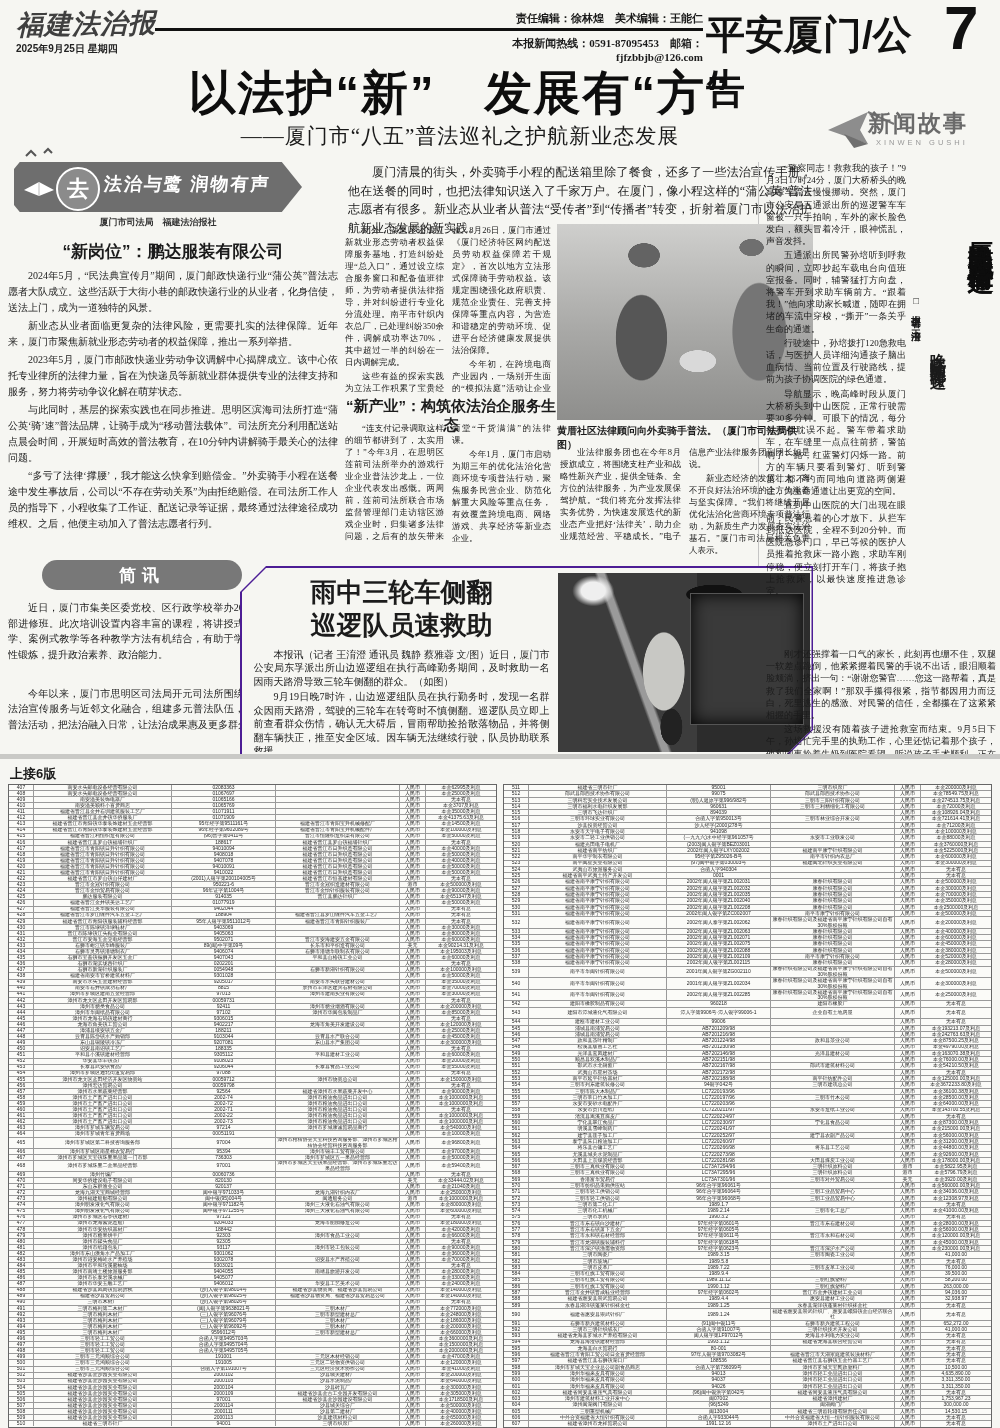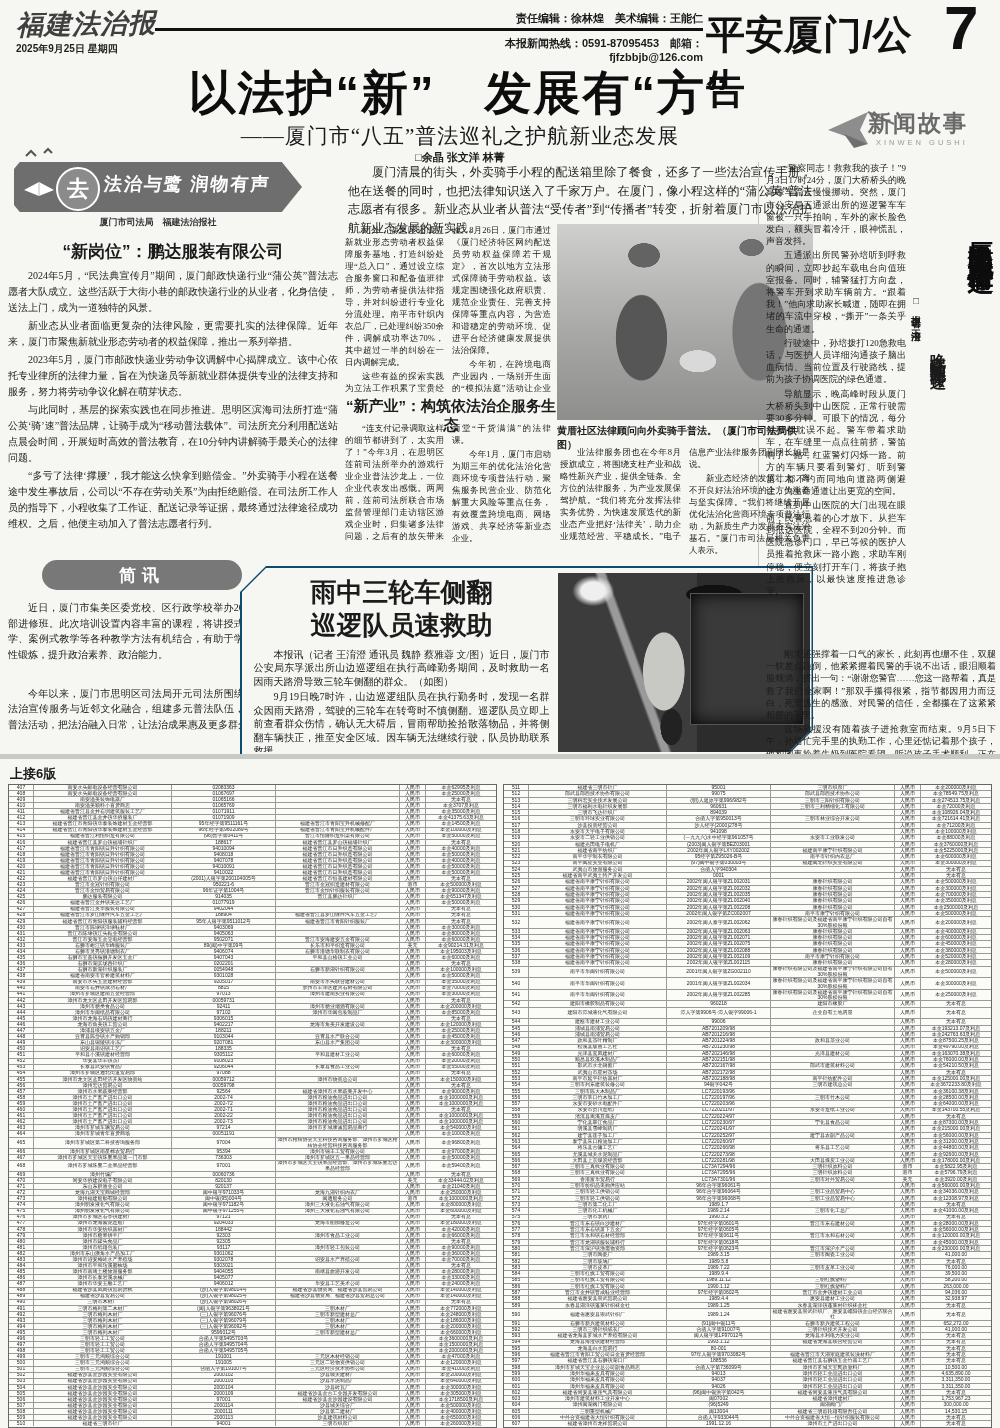--- a/index.html
+++ b/index.html
@@ -7,21 +7,21 @@
         font-family:"Liberation Serif",serif;color:#1b1b1b;margin:0 auto;}
   .abs{position:absolute;}
   .just{text-align:justify;}
   p{margin:0 0 2px 0;text-indent:2em;}
   
   .masthead{left:16px;top:6px;width:150px;font-family:"DejaVu Serif",serif;font-weight:900;font-style:italic;
             font-size:27px;color:#3f3f3f;letter-spacing:1px;transform:rotate(-1deg);}
   .date{left:16px;top:42px;font-size:10px;font-weight:bold;color:#222;font-family:"Liberation Sans",sans-serif;text-align:right;}
   .hrule{left:155px;top:28px;width:548px;height:3px;background:#111;}
   .editors{left:470px;top:11px;width:233px;font-size:11px;font-weight:bold;text-align:right;font-family:"Liberation Sans",sans-serif;}
-  .hotline{left:440px;top:36px;width:263px;font-size:11px;font-weight:bold;text-align:right;font-family:Liberation Sans, sans-serif;}
+  .hotline{left:440px;top:36px;width:263px;font-size:11px;font-weight:bold;text-align:right;font-family:Liberation Serif, serif;}
   .section-title{left:706px;top:8px;width:240px;font-size:39px;font-weight:900;font-family:"Liberation Sans",sans-serif;
                  letter-spacing:0px;color:#111;}
   .pagenum{left:944px;top:-8px;width:56px;font-size:62px;font-weight:900;font-family:"Liberation Sans",sans-serif;color:#111;}
   
   .h1{left:120px;top:62px;width:680px;text-align:center;font-size:47px;font-weight:900;
       font-family:"Liberation Sans",sans-serif;letter-spacing:2px;color:#0d0d0d;}
   .h1sub{left:120px;top:122px;width:680px;text-align:center;font-size:21px;color:#1a1a1a;letter-spacing:1px;}
   .h1by{left:120px;top:150px;width:680px;text-align:center;font-size:11px;font-weight:bold;font-family:"Liberation Sans",sans-serif;}
   
   .banner{left:14px;top:162px;width:288px;height:50px;background:#6e6e6e;
@@ -58,21 +58,21 @@
   .photo1{left:557px;top:224px;width:256px;height:196px;
     background:
       radial-gradient(ellipse 26px 20px at 34% 16%, #636363 0 60%, transparent 62%),
       radial-gradient(ellipse 42px 70px at 33% 58%, #565656 0 60%, transparent 62%),
       radial-gradient(ellipse 20px 14px at 76% 12%, #6f6f6f 0 60%, transparent 62%),
       radial-gradient(ellipse 44px 80px at 79% 55%, #757575 0 60%, transparent 62%),
       radial-gradient(ellipse 30px 18px at 55% 70%, #d9d9d9 0 60%, transparent 62%),
       linear-gradient(180deg,#cfcfcd 0%,#a8a8a6 55%,#8e8e8c 100%);}
   .caption1{left:557px;top:424px;width:256px;font-size:10px;font-weight:bold;font-family:"Liberation Sans",sans-serif;}
   
-  .rainbox-outer{left:240px;top:566px;width:573px;height:190px;background:#0c4a6e;
+  .rainbox-outer{left:240px;top:566px;width:573px;height:190px;background:#4c1d95;
     clip-path:polygon(26px 0,100% 0,100% calc(100% - 26px),calc(100% - 26px) 100%,0 100%,0 26px);}
   .rainbox-inner{position:absolute;left:1.5px;top:1.5px;right:1.5px;bottom:1.5px;background:#f6f6f2;
     clip-path:polygon(25px 0,100% 0,100% calc(100% - 25px),calc(100% - 25px) 100%,0 100%,0 25px);}
   .rain-title{position:absolute;left:14px;top:8px;width:292px;text-align:center;font-size:26px;font-weight:900;line-height:33px;}
   .rain-body{position:absolute;left:12px;top:80px;width:296px;height:104px;font-size:10px;line-height:13.5px;overflow:hidden;}
   .photo2{position:absolute;left:316px;top:5px;width:252px;height:179px;
     background:
       radial-gradient(ellipse 30px 22px at 14% 10%, #efefef 0 40%, transparent 70%),
       radial-gradient(ellipse 46px 16px at 62% 12%, #111 0 60%, transparent 62%),
       radial-gradient(ellipse 34px 64px at 42% 55%, #c8c8c4 0 60%, transparent 62%),
@@ -121,21 +121,20 @@
   <div class="abs masthead">福建法治报</div>
   <div class="abs date">2025年9月25日 星期四</div>
   <div class="abs hrule"></div>
   <div class="abs editors">责任编辑：徐林煌　美术编辑：王能仁</div>
   <div class="abs hotline">本报新闻热线：0591-87095453　邮箱：fjfzbbjb@126.com</div>
   <div class="abs section-title">平安厦门/公告</div>
   <div class="abs pagenum">7</div>
 
   <div class="abs h1sub">——厦门市“八五”普法巡礼之护航新业态发展</div>
   <div class="abs h1">以法护“新”　发展有“方”</div>
-  <div class="abs h1by">□余晶 张文洋 林菁</div>
 
   <svg class="abs birds" viewBox="0 0 60 18">
     <path d="M6 10 l5 -5 l5 5" stroke="#555" stroke-width="2" fill="none"></path>
     <path d="M24 7 l4 -4 l4 4" stroke="#555" stroke-width="2" fill="none"></path>
   </svg>
   <div class="abs banner"></div>
   <svg class="abs banner-book" viewBox="0 0 34 24">
     <path d="M2 14 L17 6 L32 14 L17 20 Z" fill="#ffffff"></path>
     <path d="M17 6 L17 20" stroke="#bbb" stroke-width="1"></path>
   </svg>

